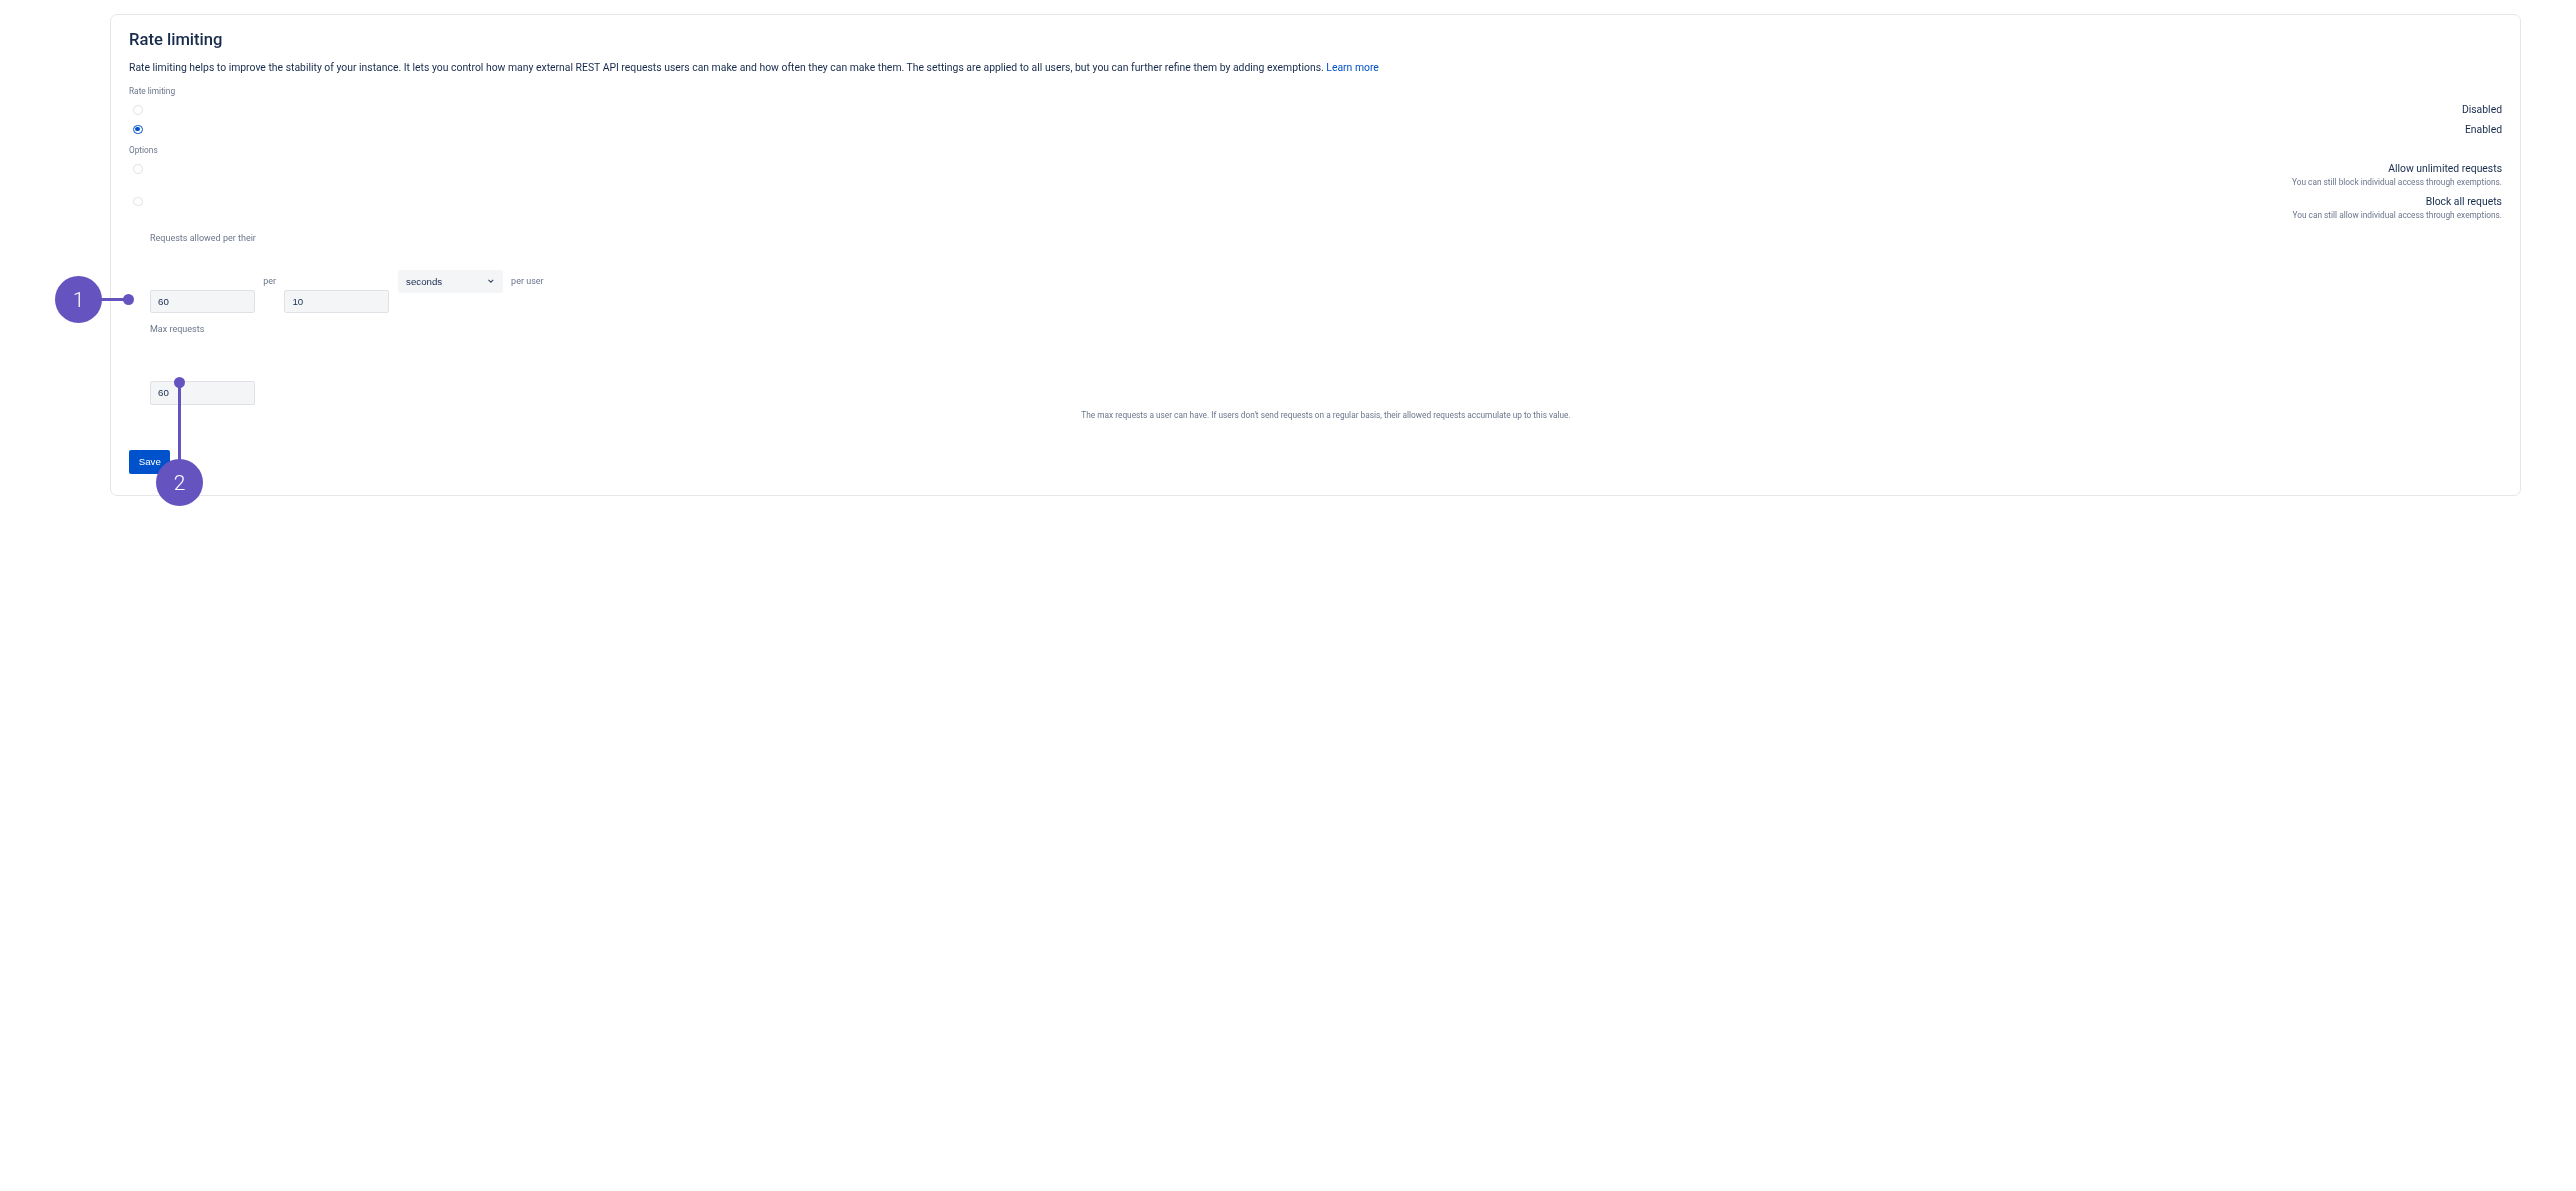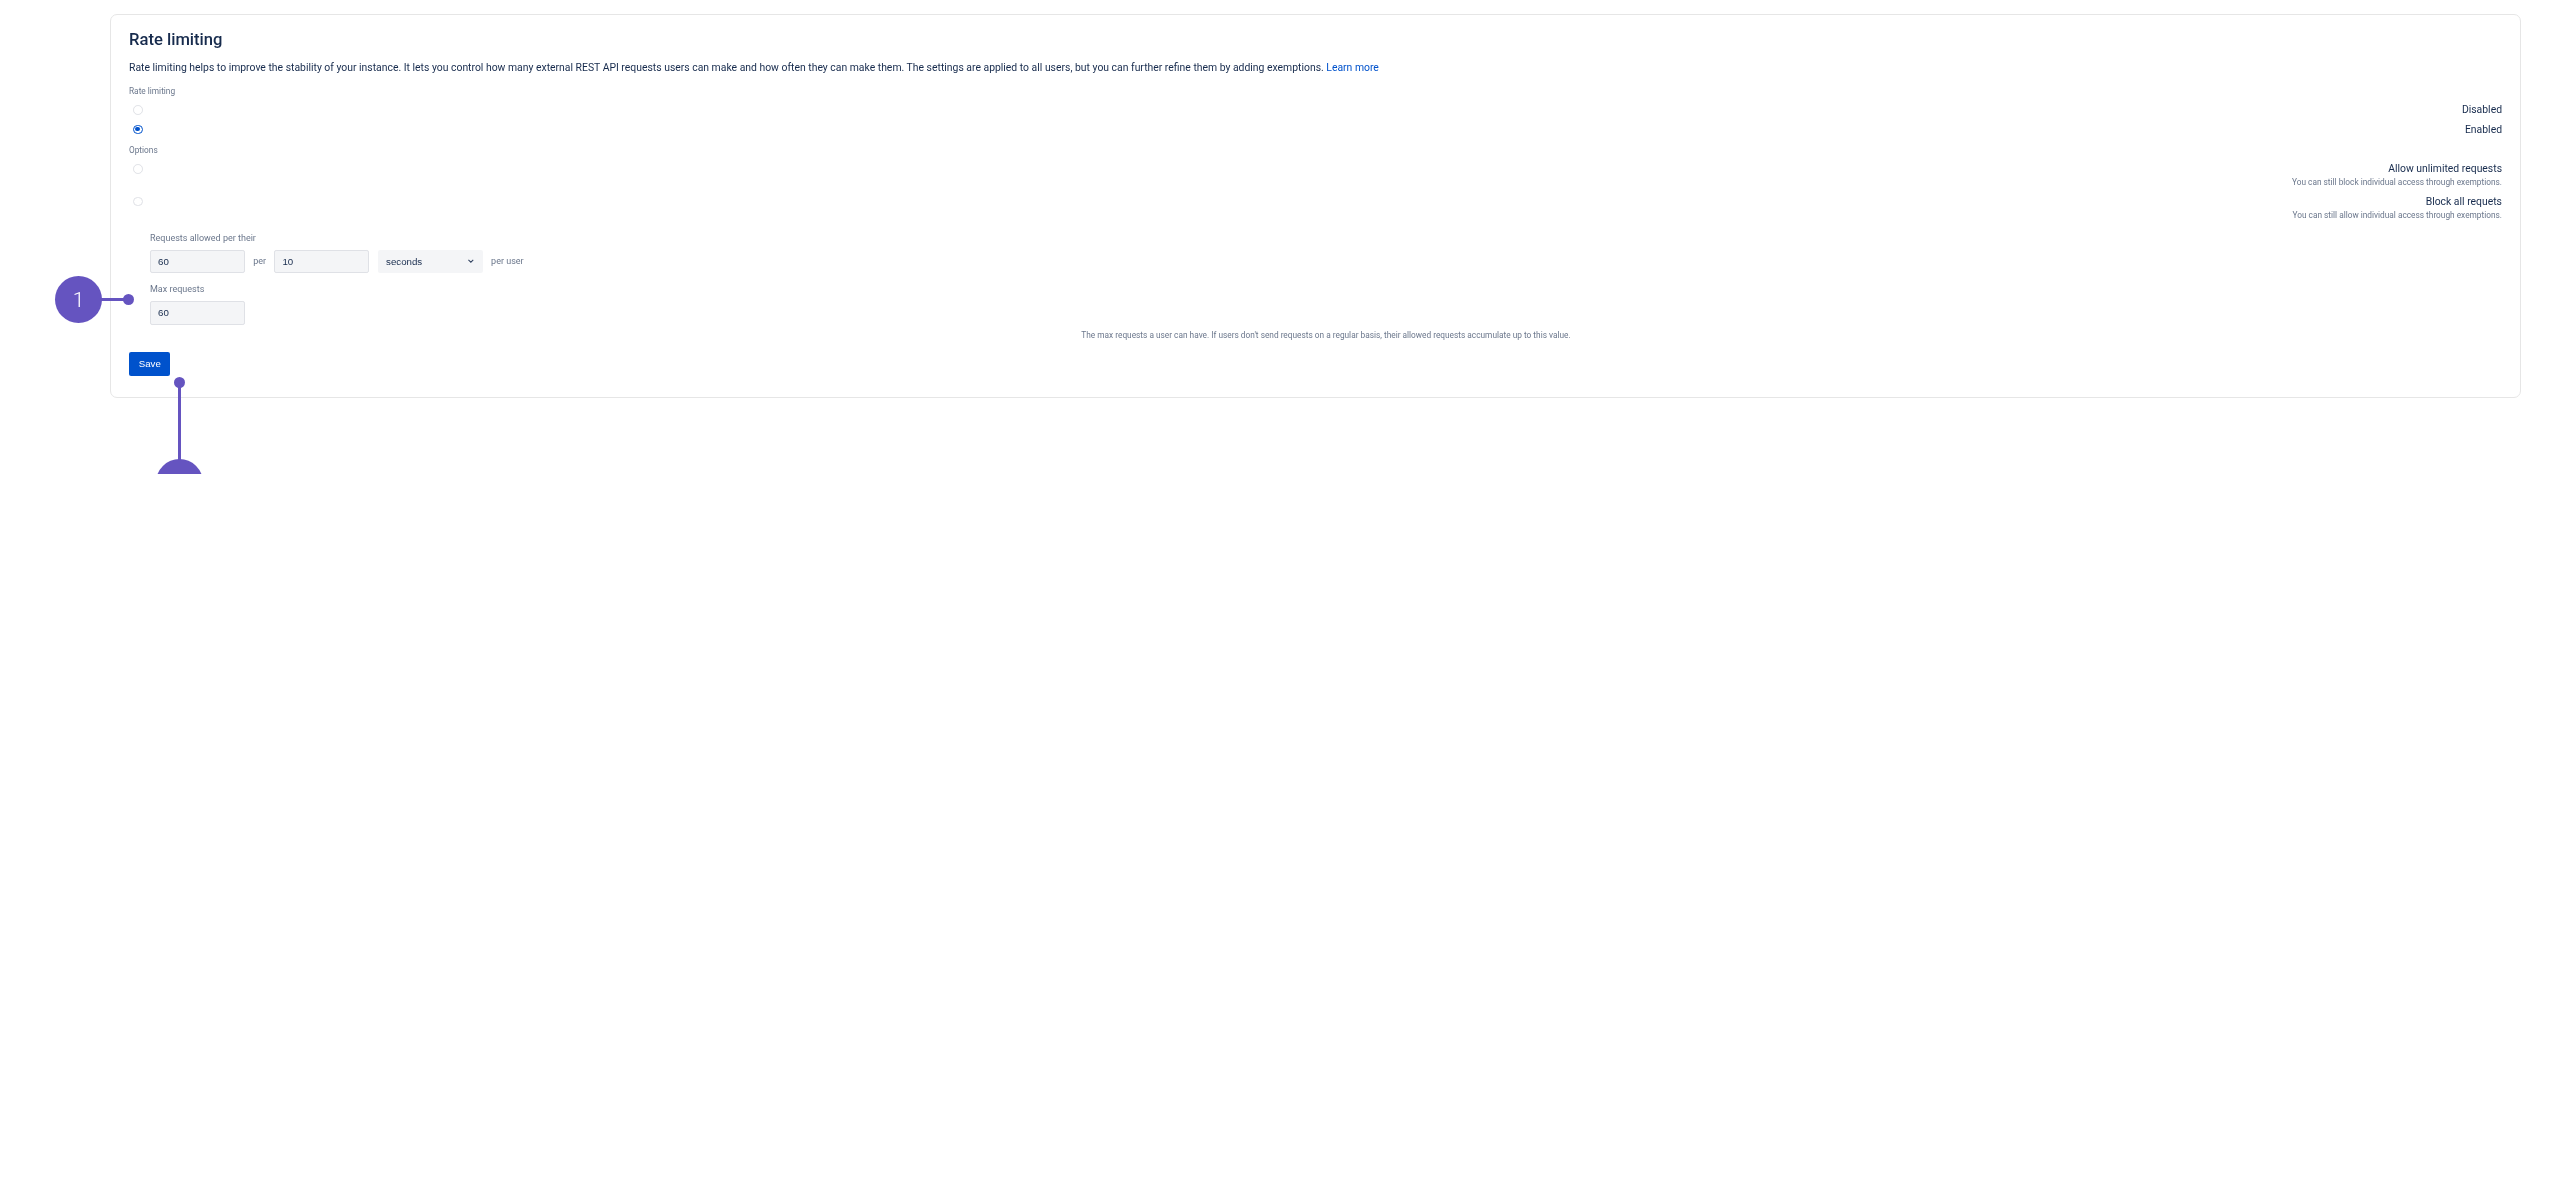--- a/index.html
+++ b/index.html
@@ -113,21 +113,22 @@
       margin-bottom: 11px;
     }
     .text-input {
       height: 23.5px;
       border: 1.4px solid #DFE1E6;
       border-radius: 2.1px;
       background: #F4F5F7;
       padding: 0 7px;
       font-size: 9.7px;
       color: #172B4D;
-      width: 95px;
+      width: 105px;
+      margin-top: 40px;
     }
     .inline-text {
       color: #6B778C;
       font-size: 9px;
     }
     .select-wrap {
       position: relative;
       width: 105px;
     }
     .select-control {
@@ -164,21 +165,21 @@
     .save-button {
       background: #0052CC;
       color: #ffffff;
       border: none;
       border-radius: 2.1px;
       height: 23.5px;
       padding: 0 9.7px;
       font-size: 9.7px;
       font-weight: 500;
       cursor: pointer;
-      margin-top: 12px;
+      margin-top: 30px;
     }
     
     .annotation-circle {
       position: absolute;
       width: 47px;
       height: 47px;
       border-radius: 50%;
       background: #6554C0;
       color: #ffffff;
       display: flex;

